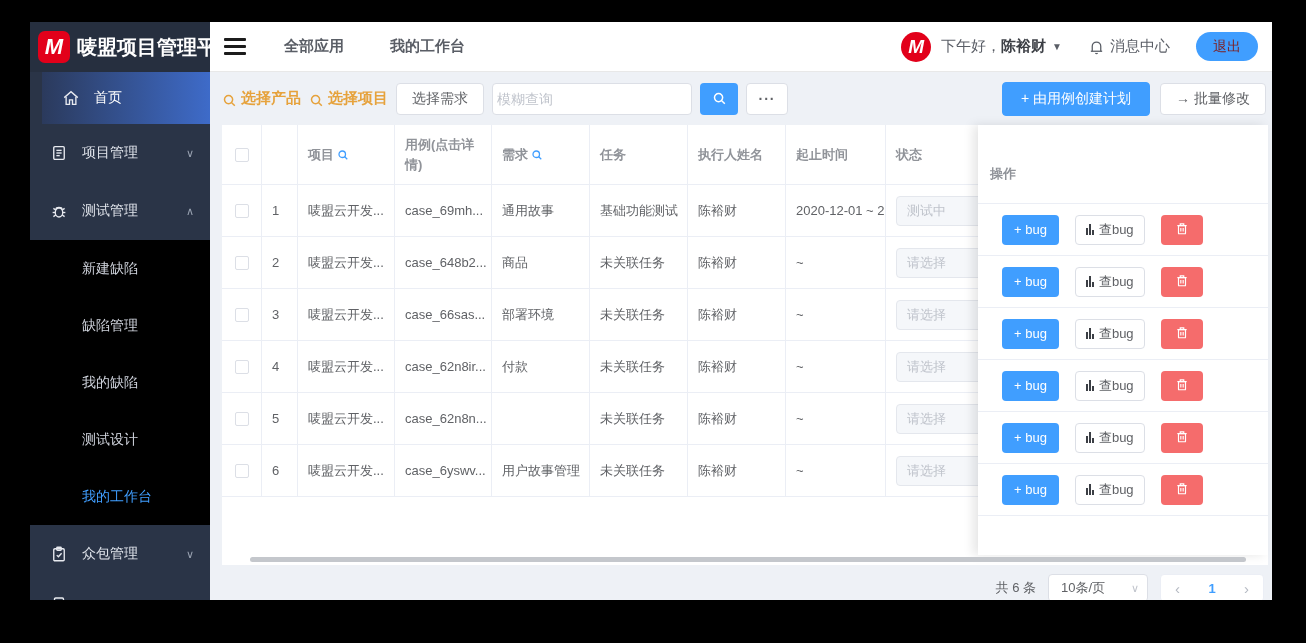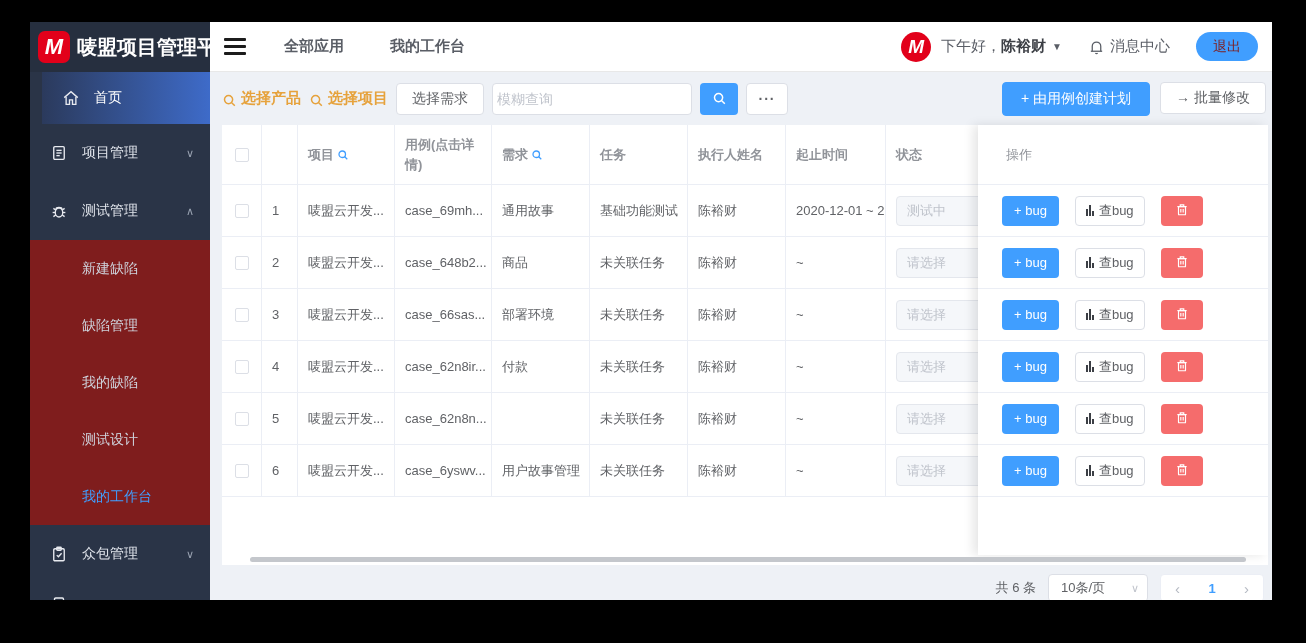--- a/index.html
+++ b/index.html
@@ -9,21 +9,21 @@
   
   .sidebar { width:180px; height:100%; background:#2a3447; flex:none; display:flex; flex-direction:column; overflow:hidden; }
   .logo-bar { height:50px; background:#262f3f; display:flex; align-items:center; padding-left:8px; flex:none; }
   .logo-sq { width:32px; height:32px; background:#e2001a; border-radius:7px; color:#fff; font-weight:bold; font-style:italic; font-size:22px; display:flex; align-items:center; justify-content:center; flex:none; }
   .logo-title { color:#fff; font-weight:bold; font-size:20px; margin-left:7px; white-space:nowrap; }
   .side-item { height:58px; display:flex; align-items:center; padding:0 16px 0 20px; color:#dfe3ea; font-size:14px; cursor:pointer; flex:none; }
   .side-item .s-ico { width:18px; height:18px; margin-right:14px; flex:none; color:#e8eaf0; }
   .side-item .s-label { flex:1; }
   .side-item .s-arrow { color:#9aa3b2; font-size:11px; }
   .side-item.active-home { height:52px; background:linear-gradient(90deg,#2b3a5c 0%,#3e6bc9 100%); color:#fff;margin-left:12px; }
-  .submenu { background:#7f1d1d; flex:none; }
+  .submenu { background:#000000; flex:none; }
   .sub-item { height:57px; display:flex; align-items:center; padding-left:52px; color:#cfd3dc; font-size:14px; cursor:pointer; }
   .sub-item.active { color:#409eff; }
   svg.ic { width:100%; height:100%; display:block; }
 
   
   .main { flex:1; display:flex; flex-direction:column; min-width:0; }
   .topbar { height:50px; background:#fff; border-bottom:1px solid #e8e8e8; display:flex; align-items:center; padding:0 14px; flex:none; }
   .burger { width:22px; cursor:pointer; margin-right:38px; }
   .burger div { height:3px; background:#1c1c1c; margin:4px 0; border-radius:1px; }
   .topnav-link { color:#5a5e66; font-size:15px; font-weight:bold; margin-right:46px; cursor:pointer; }
@@ -39,21 +39,21 @@
   
   .toolbar { height:53px; display:flex; align-items:center; padding:0 6px 0 12px; flex:none; }
   .warn-link { color:#e6a23c; font-size:15px; font-weight:bold; display:flex; align-items:flex-end; margin-right:8px; cursor:pointer; white-space:nowrap; }
   .warn-link .mag { width:15px; height:15px; margin-right:4px; }
   .btn-plain { background:#fff; border:1px solid #dcdfe6; border-radius:4px; height:32px; padding:0 15px; font-size:14px; color:#606266; cursor:pointer; white-space:nowrap; }
   .fuzzy-input { height:32px; width:200px; border:1px solid #dcdfe6; border-radius:4px; background:#fff; padding:0 4px; font-size:14px; color:#0c4a6e; margin-left:8px; }
   .fuzzy-input::placeholder { color:#c0c4cc; }
   .search-btn { width:38px; height:32px; background:#409eff; border:none; border-radius:4px; margin-left:8px; cursor:pointer; color:#fff; display:flex; align-items:center; justify-content:center; }
   .search-btn .mag { width:15px; height:15px; }
   .more-btn { margin-left:8px; width:42px; height:32px; letter-spacing:1px; color:#606266; font-weight:bold; padding:0; }
-  .tb-right { margin-left:auto; display:flex; align-items:flex-start; gap:10px; }
+  .tb-right { margin-left:auto; display:flex; align-items:center; gap:10px; }
   .btn-primary { background:#409eff; border:1px solid #409eff; color:#fff; border-radius:4px; height:34px; padding:0 18px; font-size:14px; cursor:pointer; white-space:nowrap; }
 
   
   .table-zone { position:relative; margin:0 4px 0 12px; height:440px; background:#fff; flex:none; }
   .tgrid { width:100%; }
   .trow { display:flex; border-bottom:1px solid #ebeef5; background:#fff; }
   .cell { padding:8px 10px; font-size:13px; color:#606266; border-right:1px solid #ebeef5; display:flex; align-items:center; overflow:hidden; white-space:nowrap; }
   .thead .cell { color:#909399; font-weight:bold; white-space:normal; line-height:1.5; }
   .thead { height:60px; }
   .brow { height:52px; }
@@ -67,21 +67,21 @@
   .c-time { width:100px; }
   .c-status { flex:1; border-right:none; }
   .checkbox { width:14px; height:14px; border:1px solid #dcdfe6; border-radius:2px; background:#fff; cursor:pointer; flex:none; }
   .hq { width:12px; height:12px; color:#409eff; margin-left:3px; flex:none; }
   .sel-disabled { width:96px; height:30px; background:#f5f7fa; border:1px solid #e4e7ed; border-radius:4px; color:#bfc3cb; font-size:13px; display:flex; align-items:center; padding:0 6px 0 10px; overflow:hidden; flex:none; }
   .sel-disabled .sel-txt { flex:1; overflow:hidden; white-space:nowrap; }
   .sel-disabled .sel-arr { color:#c0c4cc; font-size:11px; margin-left:2px; }
 
   
   .ops-panel { position:absolute; top:0; right:0; bottom:10px; width:290px; background:#fff; box-shadow:-5px 0 10px rgba(0,0,0,0.10); }
-  .ops-head { height:60px; display:flex; align-items:center; padding-left:28px; color:#909399; font-weight:normal; font-size:13px; border-bottom:1px solid #ebeef5; }
+  .ops-head { height:60px; display:flex; align-items:center; padding-left:12px; color:#909399; font-weight:bold; font-size:13px; border-bottom:1px solid #ebeef5;margin-top:19px; }
   .ops-row { height:52px; display:flex; align-items:center; padding-left:24px; gap:16px; border-bottom:1px solid #ebeef5; }
   .bug-add { background:#409eff; border:none; color:#fff; border-radius:4px; height:30px; padding:0 12px; font-size:13px; cursor:pointer; white-space:nowrap; }
   .bug-view { background:#fff; border:1px solid #dcdfe6; color:#606266; border-radius:4px; height:30px; padding:0 10px; font-size:13px; cursor:pointer; display:flex; align-items:center; gap:5px; white-space:nowrap; }
   .bars { display:flex; align-items:flex-end; gap:1px; height:11px; }
   .bars i { width:2px; background:#3c3f45; display:block; }
   .bars i:nth-child(1){height:7px;} .bars i:nth-child(2){height:11px;} .bars i:nth-child(3){height:5px;}
   .bug-del { background:#f56c6c; border:none; color:#fff; border-radius:4px; height:30px; width:42px; cursor:pointer; display:flex; align-items:center; justify-content:center; }
   .bug-del svg { width:14px; height:15px; }
 
   

